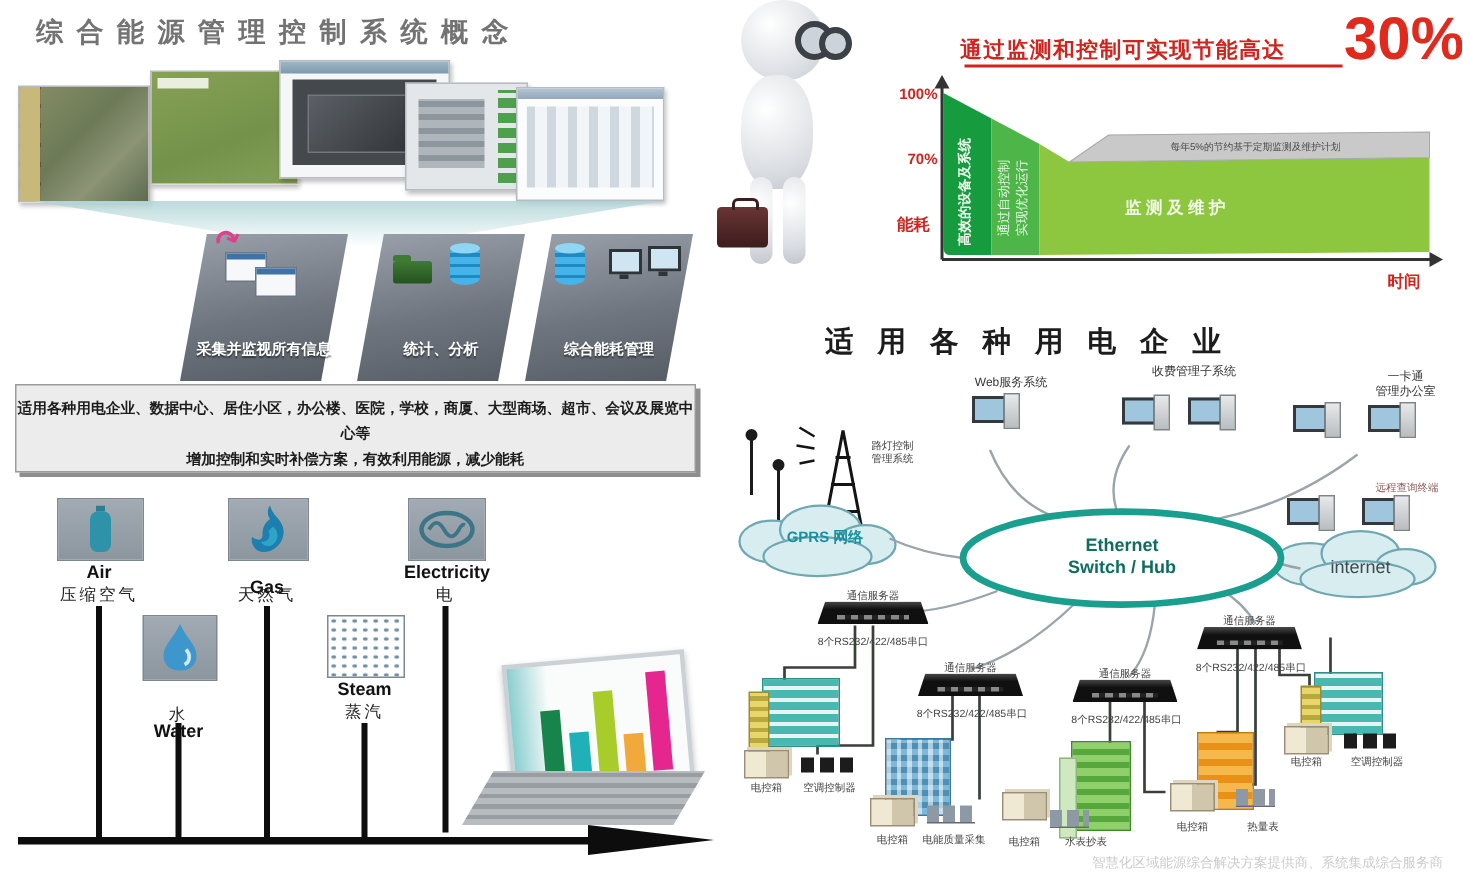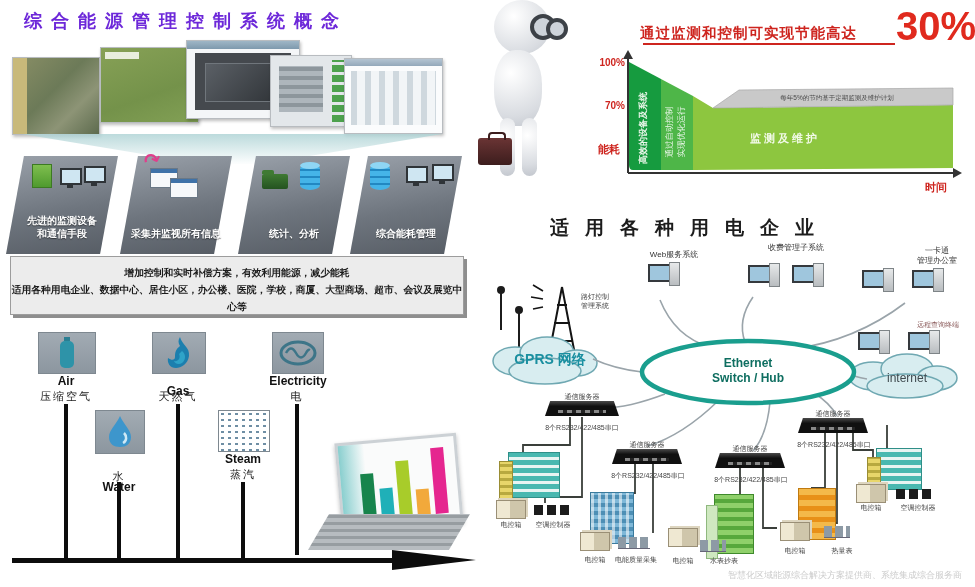--- a/index.html
+++ b/index.html
@@ -1,20 +1,20 @@
 <!DOCTYPE html>
 <html><head>
 <meta charset="utf-8">
 <style>
   html,body{margin:0;padding:0;background:#fff;}
   #canvas{position:relative;width:975px;height:587px;background:#fff;overflow:hidden;
           font-family:"Liberation Sans","DejaVu Sans",sans-serif;}
   .abs{position:absolute;}
   
-  .main-title{font-size:18px;font-weight:bold;color:#6d28d9;letter-spacing:9px;white-space:nowrap;}
+  .main-title{font-size:18px;font-weight:bold;color:#737373;letter-spacing:9px;white-space:nowrap;}
   .shot{position:absolute;border:1px solid #b8bcc0;box-shadow:1px 2px 3px rgba(0,0,0,.25);}
   .shot-map{background:
       linear-gradient(90deg,#c8b97a 0 14px,transparent 14px),
       repeating-linear-gradient(0deg,#7d6f4a 0 10px,#3a2f20 10px 13px) ,
       linear-gradient(135deg,#8a8f66,#6c7a58 45%,#8d9476 70%,#5d6b4e);
       background-size:14px 100%,14px 100%,100% 100%;background-repeat:no-repeat;}
   .shot-green{background:linear-gradient(160deg,#87a156,#74924a 60%,#82a055);}
   .shot-green::before{content:"";position:absolute;left:4px;top:4px;width:34px;height:7px;background:#e9eede;}
   .shot-win{background:#f4f6f8;}
   .shot-win .bar{position:absolute;left:0;top:0;right:0;height:8px;background:linear-gradient(#9fb6c6,#7e99ad);}
@@ -114,30 +114,20 @@
       <div class="bar"></div>
       <div class="panel"></div>
     </div>
   <div class="shot shot-schem" style="left:270px;top:55px;width:80px;height:70px;"></div>
   <div class="shot shot-chart" style="left:344px;top:58px;width:97px;height:74px;">
       <div class="bar"></div>
     </div>
 
   <div class="abs funnel" style="left:22px;top:134px;width:420px;height:30px;"></div>
 
-  <div class="abs platform" style="left:6px;top:156px;">
-    <div class="slab"></div>
-    <div class="soft-box" style="left:26px;top:8px;"></div>
-    <div class="mini-monitor" style="left:54px;top:12px;"></div>
-    <div class="mini-monitor" style="left:78px;top:10px;"></div>
-    <div class="plat-label">
-      <span>先进的监测设备</span><br>
-      <span>和通信手段</span>
-    </div>
-  </div>
   <div class="abs platform" style="left:120px;top:156px;">
     <div class="slab"></div>
     <div class="pink-arrow" style="left:24px;top:-8px;">↷</div>
     <div class="mini-window" style="left:30px;top:12px;"></div>
     <div class="mini-window" style="left:50px;top:22px;"></div>
     <div class="plat-label"><span>采集并监视所有信息</span></div>
   </div>
   <div class="abs platform" style="left:238px;top:156px;">
     <div class="slab"></div>
     <div class="folder" style="left:24px;top:18px;"></div>
@@ -146,22 +136,22 @@
   </div>
   <div class="abs platform" style="left:350px;top:156px;">
     <div class="slab"></div>
     <div class="db" style="left:20px;top:8px;"></div>
     <div class="mini-monitor" style="left:56px;top:10px;"></div>
     <div class="mini-monitor" style="left:82px;top:8px;"></div>
     <div class="plat-label"><span>综合能耗管理</span></div>
   </div>
 
   <div class="abs scope-box" style="left:10px;top:256px;width:452px;height:50px;">
+    <div>适用各种用电企业、数据中心、居住小区，办公楼、医院，学校，商厦、大型商场、超市、会议及展览中心等</div>
     <div>增加控制和实时补偿方案，有效利用能源，减少能耗</div>
-    <div>适用各种用电企业、数据中心、居住小区，办公楼、医院，学校，商厦、大型商场、超市、会议及展览中心等</div>
   </div>
 
   <div class="abs en-box" style="left:38px;top:332px;width:56px;height:40px;">
     <svg width="22" height="32" viewBox="0 0 22 32">
       <rect x="8" y="0" width="6" height="4" fill="#2a7f93"></rect>
         <rect x="4" y="4" width="14" height="27" rx="5" fill="#2e93a8"></rect>
     </svg>
   </div>
   <div class="abs en-label" style="left:38px;top:374px;width:56px;">Air</div>
   <div class="abs zh-label" style="left:22px;top:389px;width:88px;">压缩空气</div>
@@ -316,21 +306,21 @@
   <div class="pc" style="left:792px;top:263px;"></div>
 
   <div class="abs node-label" style="left:893px;top:245px;width:88px;">一卡通</div>
   <div class="abs node-label" style="left:887px;top:255px;width:100px;">管理办公室</div>
   <div class="pc" style="left:862px;top:268px;"></div>
   <div class="pc" style="left:912px;top:268px;"></div>
 
   <div class="abs tiny-label" style="left:570px;top:292px;width:50px;">路灯控制</div>
   <div class="abs tiny-label" style="left:570px;top:301px;width:50px;">管理系统</div>
 
-  <div class="abs" style="left:510px;top:351px;width:80px;text-align:center;font-size:14px;font-weight:bold;color:#1a8fa0;">GPRS 网络</div>
+  <div class="abs" style="left:510px;top:351px;width:80px;text-align:center;font-size:10px;font-weight:bold;color:#1a8fa0;">GPRS 网络</div>
   <div class="abs" style="left:872px;top:371px;width:70px;text-align:center;font-size:12px;color:#3f4a4f;">internet</div>
 
   <div class="abs tiny-label" style="left:905px;top:320px;width:66px;color:#8a5a5a;">远程查询终端</div>
   <div class="pc" style="left:858px;top:330px;"></div>
   <div class="pc" style="left:908px;top:330px;"></div>
 
   <div class="abs tiny-label" style="left:543px;top:392px;width:78px;">通信服务器</div>
   <div class="server-bar" style="left:545px;top:401px;width:74px;"></div>
   <div class="abs tiny-label" style="left:536px;top:423px;width:92px;">8个RS232/422/485串口</div>
 

